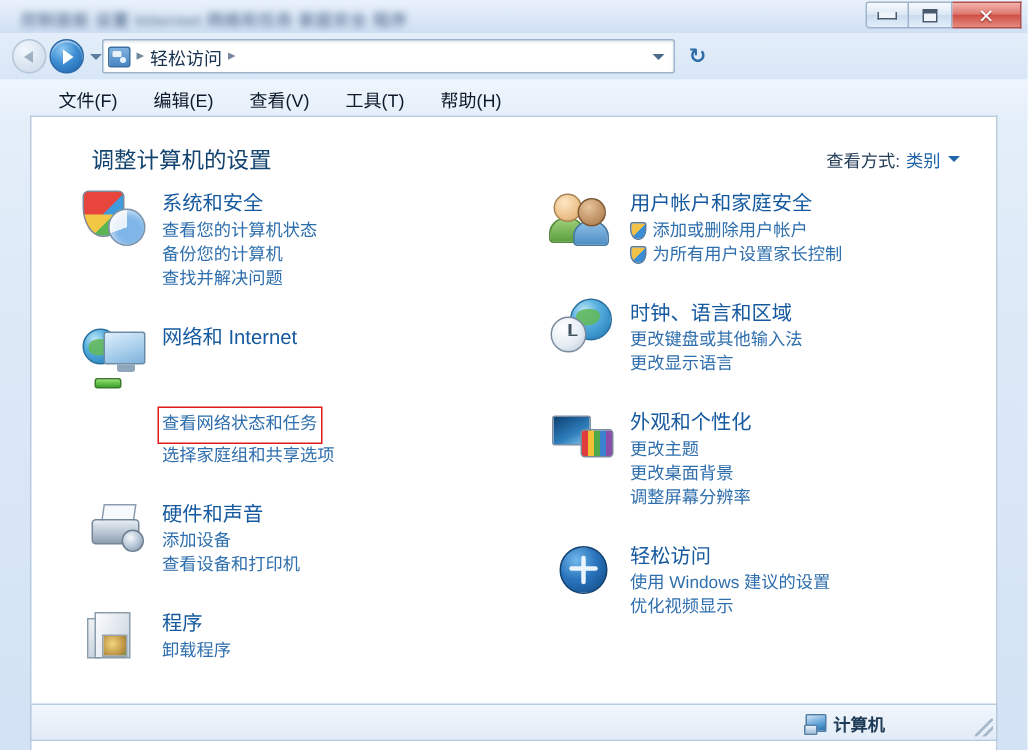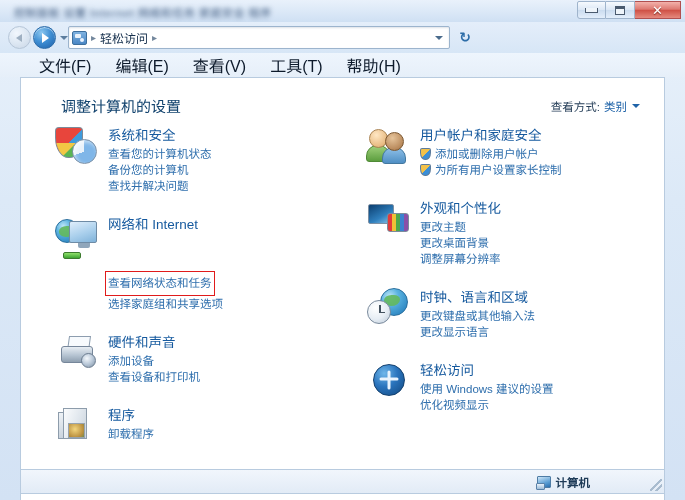--- a/index.html
+++ b/index.html
@@ -127,21 +127,21 @@
   }
   .search-ico{margin-left:auto;margin-right:7px;color:#3a6f9f;font-size:12px;}
 
   
   .menubar{
     position:absolute;left:0;top:53px;width:685px;height:24px;
     background:linear-gradient(180deg,#eef5fd 0%,#e6eff9 100%);
     display:flex;align-items:center;
   }
   .menuitem{
-    font-size:16px;color:#0d1a2b;padding:3px 9px;margin-left:6px;white-space:nowrap;text-align:right;
+    font-size:12px;color:#0d1a2b;padding:3px 9px;margin-left:6px;white-space:nowrap;text-align:right;
   }
   .menuitem:first-child{margin-left:30px;}
 
   
   .content{
     position:absolute;left:20px;top:77px;width:645px;height:450px;
     background:#ffffff;border:1px solid #b8cbdf;border-bottom:none;
     box-sizing:border-box;overflow:hidden;
   }
   .page-title{
@@ -464,45 +464,45 @@
             </div>
             <div class="cat-link">
               <span class="mini-shield"></span>
               <span>为所有用户设置家长控制</span>
             </div>
           </div>
         </div>
 
         <div class="cat">
           <div class="cat-icon">
+            <span class="i-globe" style="left:13px;top:0;width:28px;height:28px;"></span>
+            <span class="i-clock"></span>
+          </div>
+          <div class="cat-body">
+            <div class="cat-title">时钟、语言和区域</div>
+            <div class="cat-link">更改键盘或其他输入法</div>
+            <div class="cat-link">更改显示语言</div>
+          </div>
+        </div>
+
+        <div class="cat">
+          <div class="cat-icon">
             <span class="i-scr"></span>
             <span class="i-palette"></span>
           </div>
           <div class="cat-body">
             <div class="cat-title">外观和个性化</div>
             <div class="cat-link">更改主题</div>
             <div class="cat-link">更改桌面背景</div>
             <div class="cat-link">调整屏幕分辨率</div>
           </div>
         </div>
 
         <div class="cat">
           <div class="cat-icon">
-            <span class="i-globe" style="left:13px;top:0;width:28px;height:28px;"></span>
-            <span class="i-clock"></span>
-          </div>
-          <div class="cat-body">
-            <div class="cat-title">时钟、语言和区域</div>
-            <div class="cat-link">更改键盘或其他输入法</div>
-            <div class="cat-link">更改显示语言</div>
-          </div>
-        </div>
-
-        <div class="cat">
-          <div class="cat-icon">
             <span class="i-access">
               <span class="i-accessman"></span>
             </span>
           </div>
           <div class="cat-body">
             <div class="cat-title">轻松访问</div>
             <div class="cat-link">使用 Windows 建议的设置</div>
             <div class="cat-link">优化视频显示</div>
           </div>
         </div>

